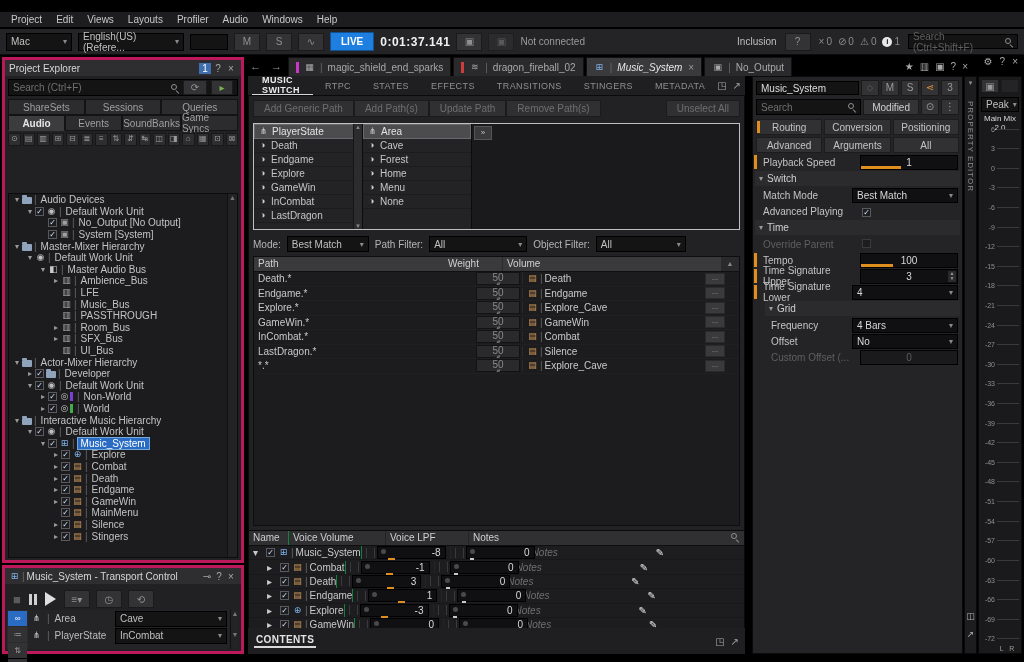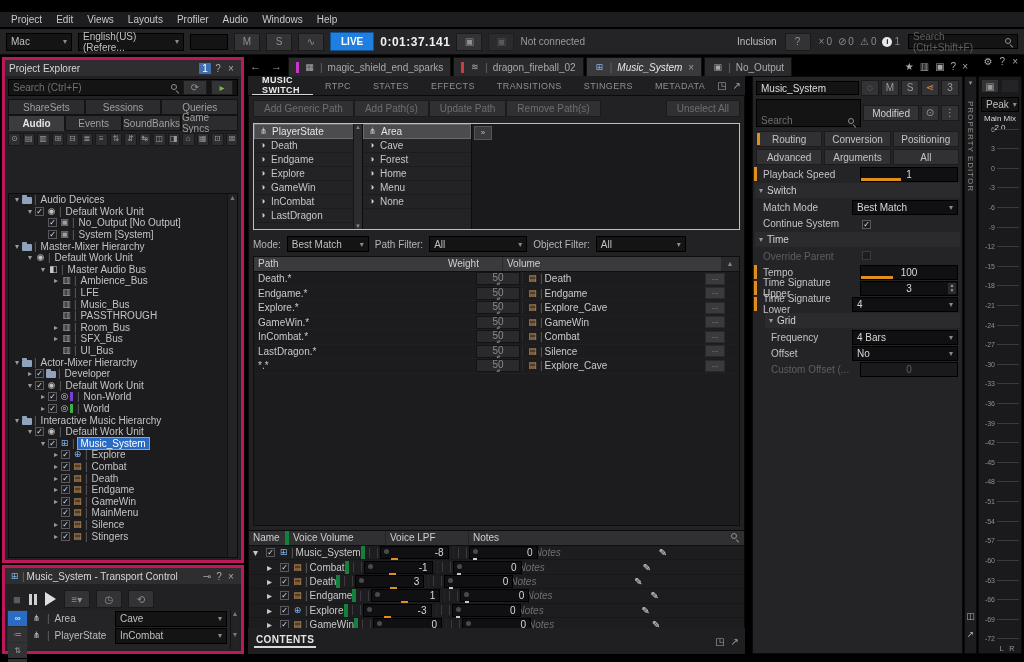--- a/index.html
+++ b/index.html
@@ -101,21 +101,21 @@
   .c-scroll{width:10px;flex:none;background:#2a2a2c;color:#888;font-size:7px;text-align:center;}
   .prow{display:flex;height:13.5px;align-items:center;border-bottom:1px solid #202022;color:#c9c9c9;}
   .wcell{width:42px;margin:0 4px;background:#2a2a2c;border:1px solid #131315;color:#8a8a8a;text-align:center;height:11px;line-height:10px;position:relative;}
   .wcell::after{content:'▴▾';position:absolute;left:50%;bottom:-4px;transform:translateX(-50%);font-size:5px;color:#777;letter-spacing:-1px;}
   .dots{width:18px;height:10px;background:#3a3a3c;border:1px solid #2a2a2a;color:#999;text-align:center;line-height:8px;font-size:8px;margin-left:2px;}
   
   #cpanel{position:absolute;top:454px;left:0;right:0;height:108px;background:#1d1d1f;border:1px solid #0a0a0a;box-sizing:border-box;overflow:hidden;}
   .chead{display:flex;height:14px;background:#303033;color:#cfcfcf;border-bottom:1px solid #0f0f0f;}
   .chead div{padding:0 4px;line-height:14px;}
   .cc-name{flex:1;}
-  .cc-vol{width:88px;flex:none;border-left:4px solid #15803d;}
+  .cc-vol{width:88px;flex:none;border-left:1px solid #15803d;}
   .cc-lpf{width:74px;flex:none;border-left:1px solid #242426;}
   .cc-notes{width:130px;flex:none;border-left:1px solid #242426;}
   .cc-pad{width:110px;flex:none;}
   .cc-scroll{width:11px;flex:none;text-align:center;color:#aaa;}
   .crow{display:flex;align-items:center;height:13.4px;border-bottom:1px solid #18181a;color:#c9c9c9;}
   .vwidget{display:flex;align-items:center;gap:2px;width:80px;margin:0 4px;}
   .vmeter{width:7px;height:10px;border-left:1px solid #3a3a3c;border-right:1px solid #3a3a3c;}
   .vbox{flex:1;height:11px;background:#101012;border:1px solid #000;position:relative;color:#d8d8d8;}
   .vbox .dot{position:absolute;left:3px;top:2px;width:5px;height:5px;border-radius:50%;background:#4a4a4c;}
   .vbox .val{position:absolute;right:4px;top:0;line-height:11px;}
@@ -126,21 +126,21 @@
   #cfooter{position:absolute;bottom:0;left:0;right:0;height:26px;background:#1f1f21;display:flex;align-items:center;padding:0 6px;box-sizing:border-box;}
   #cfooter .ftab{color:#e4e4e4;font-weight:bold;letter-spacing:.4px;border-bottom:2px solid #d8d8d8;padding:0 2px 1px;}
   #cfooter .ficons{margin-left:auto;display:flex;gap:6px;color:#a8a8a8;}
   
   #prop{position:absolute;left:752px;top:76px;width:211px;height:578px;background:#242426;border:1px solid #0a0a0a;box-sizing:border-box;}
   #prop .nrow{display:flex;gap:2px;padding:3px;align-items:center;}
   #prop .nrow .box{flex:1;height:14px;line-height:14px;padding:0 4px;color:#dcdcdc;}
   .sq{width:16px;height:14px;background:#333335;border:1px solid #1a1a1a;color:#9a9a9a;text-align:center;line-height:14px;flex:none;}
   .sq.share{color:#e09040;}
   #prop .srow{display:flex;gap:2px;padding:0 3px 3px;align-items:center;}
-  #prop .srow .box{flex:1;height:28px;display:flex;align-items:flex-end;gap:4px;padding:0 4px;color:#6f6f6f;}
+  #prop .srow .box{flex:1;height:16px;display:flex;align-items:center;gap:4px;padding:0 4px;color:#6f6f6f;}
   .modbtn{background:#333335;border:1px solid #1a1a1a;color:#cfcfcf;height:14px;padding:0 8px;display:flex;align-items:center;}
   .ptabs{display:grid;gap:2px;padding:1px 3px;}
   .ptab{background:#313134;border:1px solid #1c1c1e;color:#c3c3c3;height:14px;display:flex;align-items:center;justify-content:center;position:relative;}
   .ptab.active{background:#2a6cc4;color:#fff;}
   .ptab.notch::before{content:'';position:absolute;left:0;top:1px;bottom:1px;width:3px;background:#e08f1f;}
   .prow2{display:flex;align-items:center;height:16px;padding:0 4px 0 10px;position:relative;}
   .prow2 .plab{flex:1;color:#c3c3c3;}
   .prow2.dim .plab{color:#5f5f5f;}
   .prow2 .pctl{width:96px;flex:none;}
   .prow2.mod::before{content:'';position:absolute;left:1px;top:1px;bottom:1px;width:3px;background:#e08f1f;}
@@ -1074,21 +1074,21 @@
         <span>Switch</span>
     </div>
     <div class="prow2">
       <span class="plab">Match Mode</span>
       <div class="pctl pdd">
           <span>Best Match</span>
           <span class="car">▾</span>
         </div>
     </div>
     <div class="prow2">
-      <span class="plab">Continue System</span>
+      <span class="plab">Advanced Playing</span>
       <div class="pctl"><span class="chk">✓</span></div>
     </div>
     <div class="sechead">
       <span class="exp">▾</span>
         <span>Time</span>
     </div>
     <div class="prow2 dim">
       <span class="plab">Override Parent</span>
       <div class="pctl"><span class="chk dim"></span></div>
     </div>

